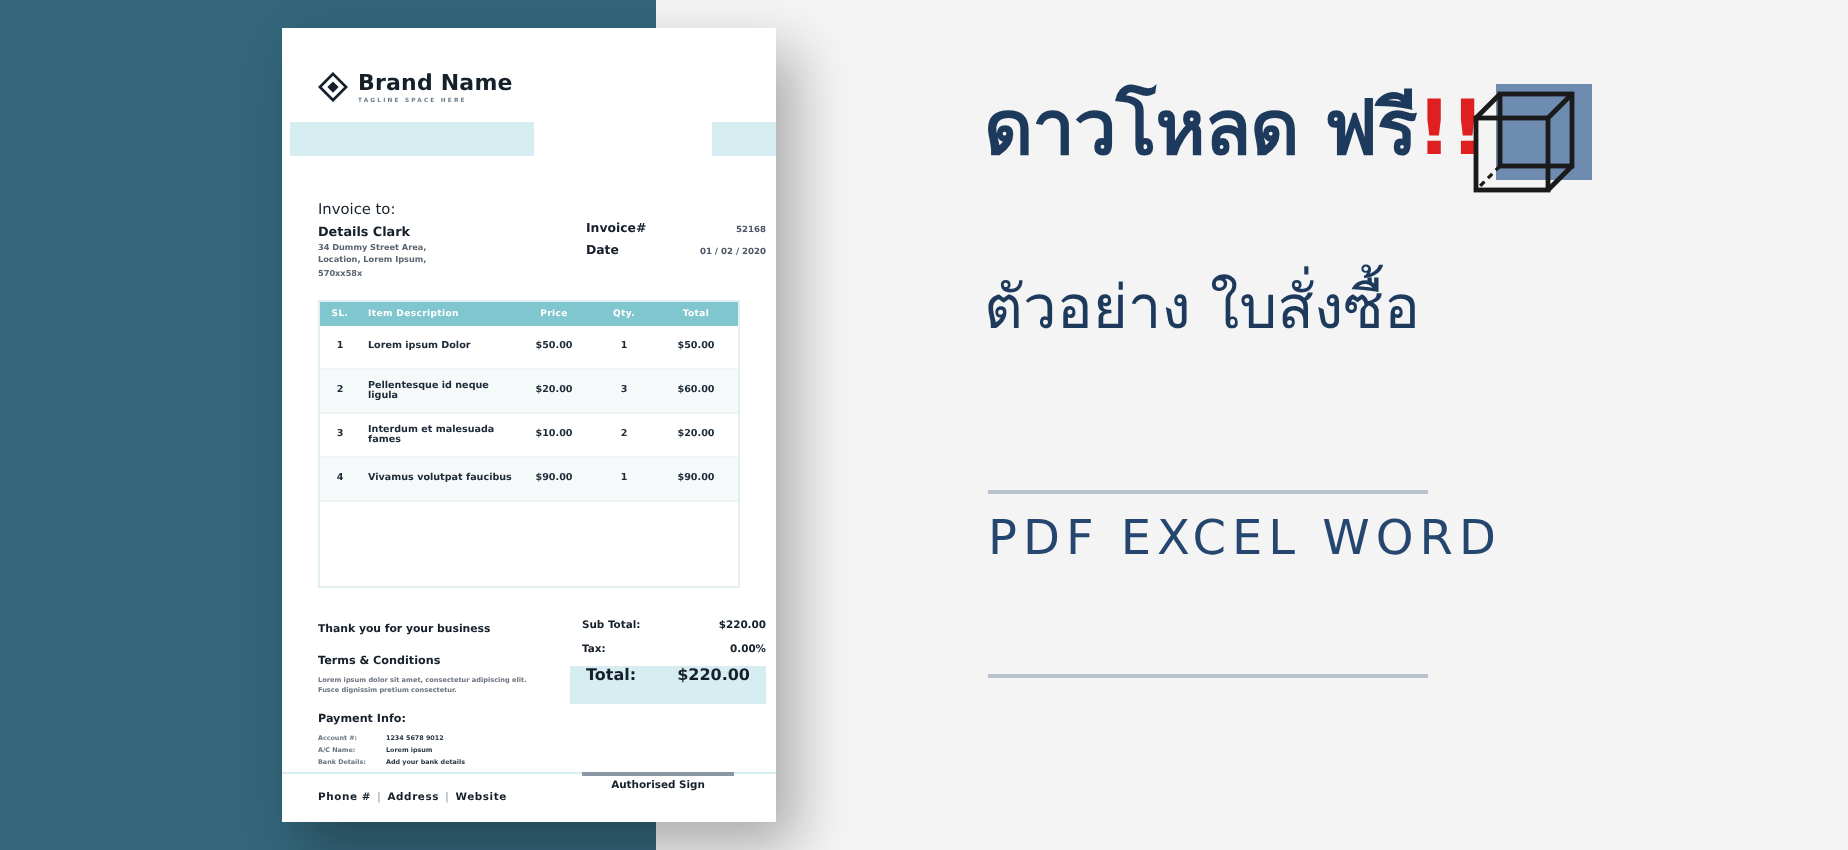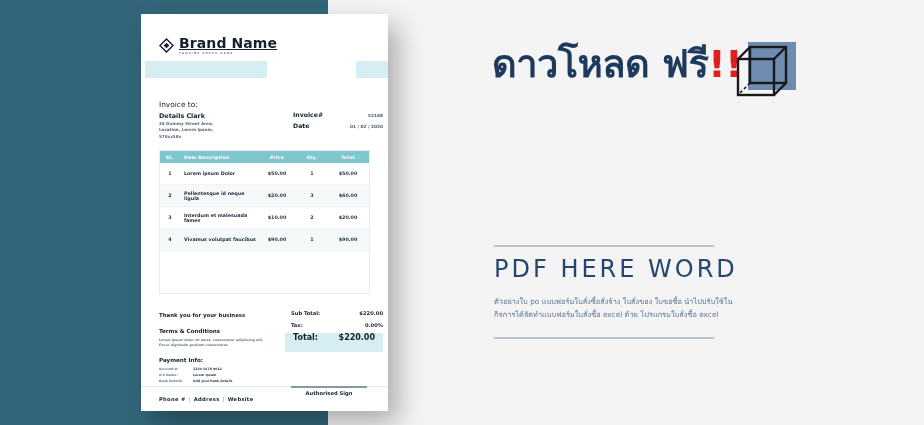--- a/index.html
+++ b/index.html
@@ -25,21 +25,21 @@
     background:#ffffff;overflow:hidden;
     padding:0;box-sizing:border-box;
   }
 
   .doc-inner{position:absolute;left:0;top:0;width:247px;height:397px;}
 
   
   .brand{position:absolute;left:18px;top:22px;display:flex;align-items:center;gap:5px;}
   .brand-mark{width:15px;height:15px;flex:0 0 15px;}
   .brand-txt{line-height:1;}
-  .brand-name{font-size:14px;font-weight:bold;color:#16202b;letter-spacing:.1px;text-decoration:underline;}
+  .brand-name{font-size:11px;font-weight:bold;color:#16202b;letter-spacing:.1px;}
   .brand-tag{font-size:2.9px;font-weight:bold;color:#6d7b86;letter-spacing:1.1px;margin-top:1.5px;}
 
   
   .title-band{position:absolute;left:0;top:47px;width:247px;height:17px;}
   .band-l{position:absolute;left:4px;top:0;width:122px;height:17px;background:#d6eef2;}
   .band-r{position:absolute;left:215px;top:0;width:32px;height:17px;background:#d6eef2;}
   .po-title{
     position:absolute;left:124px;top:41px;width:120px;
     font-size:17px;color:#1d2a38;font-weight:500;white-space:nowrap;
     font-family:"DejaVu Sans",sans-serif;
@@ -250,24 +250,24 @@
       </div>
 
     </div>
   </div>
 
   <div class="rp">
     <div class="rp-head">
       <span>ดาวโหลด ฟรี</span><span class="bang">!!</span>
     </div>
     <div class="rp-title">
+      <div>ตัวอย่าง ใบสั่งซื้อ</div>
     </div>
     <div class="rp-rule"></div>
-    <div class="rp-formats">PDF  HERE  WORD</div>
-    <div class="rp-foot">ตัวอย่างใบ po แบบฟอร์มใบสั่งซื้อสั่งจ้าง ใบสั่งของ ใบขอซื้อ นำไปปรับใช้ในกิจการได้จัดทำแบบฟอร์มใบสั่งซื้อ excel ด้วย โปรแกรมใบสั่งซื้อ excel</div>
+    <div class="rp-formats">PDF  EXCEL  WORD</div>
     <div class="rp-rule2"></div>
   </div>
 
   <div class="cube-wrap">
     <div class="cube-sq"></div>
     <svg width="72" height="72" viewBox="0 0 72 72" style="position:absolute;left:0;top:0;">
       <g fill="none" stroke="#1a1a1a" stroke-width="2.4">
         <rect x="20" y="18" width="36" height="36"></rect>
         <rect x="8" y="30" width="36" height="36"></rect>
         <line x1="20" y1="18" x2="8" y2="30"></line>

